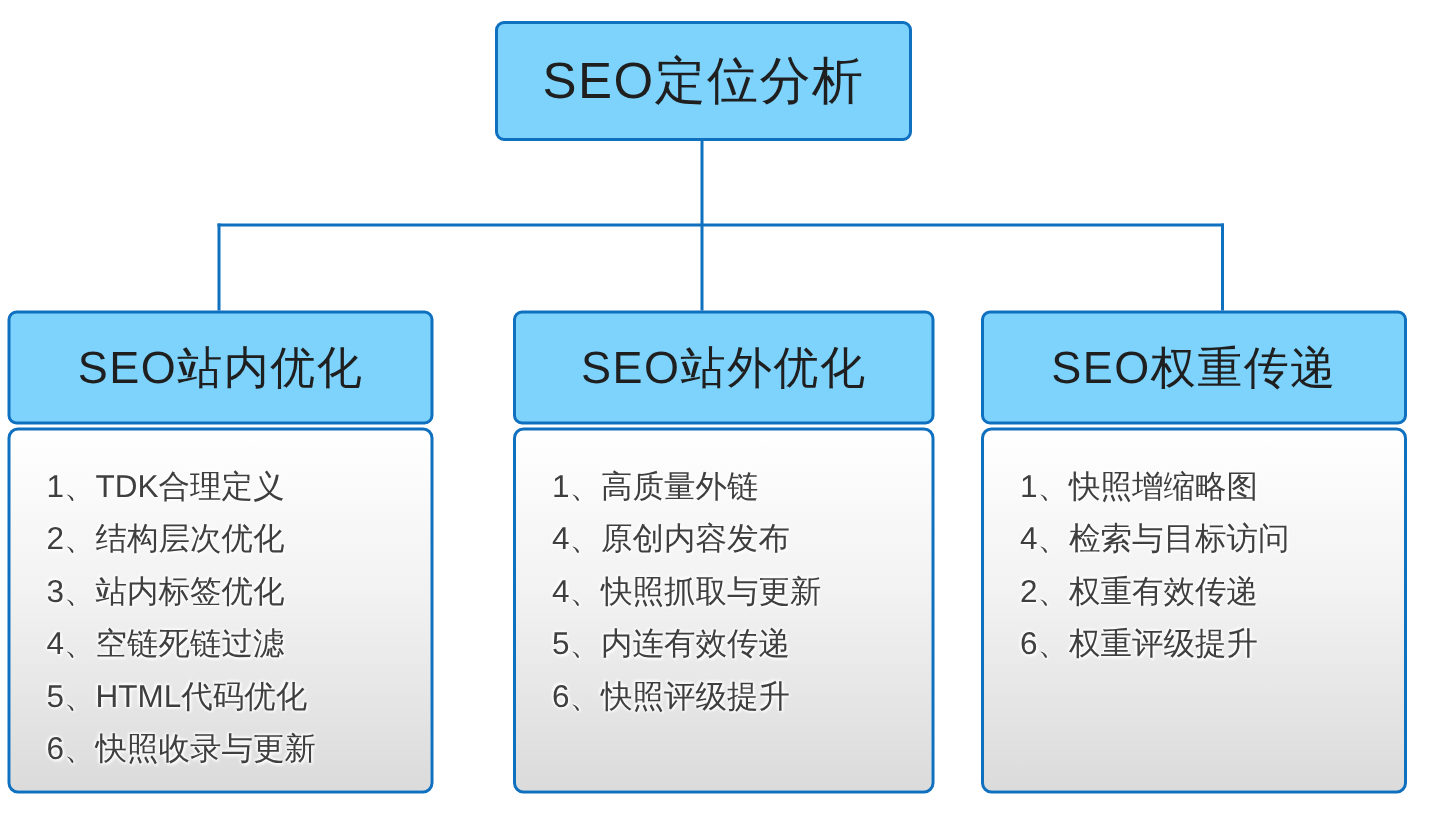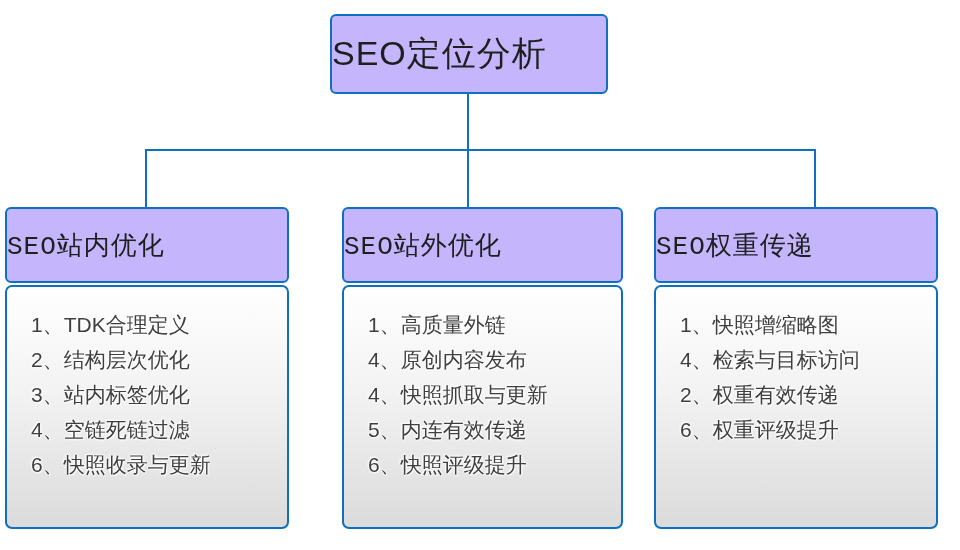--- a/index.html
+++ b/index.html
@@ -5,33 +5,33 @@
   html,body{margin:0;padding:0;background:#ffffff;}
   .canvas{
     position:relative;
     width:960px;height:550px;
     background:#ffffff;
     font-family:"Liberation Sans","DejaVu Sans",sans-serif;
     overflow:hidden;
   }
   .node-box{
     position:absolute;
-    background:#c4b5fd;
+    background:#7dd3fc;
     border:2px solid #0F70C0;
     border-radius:6px;
-    display:flex;align-items:center;
+    display:flex;align-items:center;justify-content:center;
     box-sizing:border-box;
   }
   .root-box{
     left:330px;top:14px;width:278px;height:80px;
     font-size:34px;color:#1f1f1f;letter-spacing:1px;
   }
   .branch-header{
     top:207px;height:76px;
-    font-size:26px;color:#1f1f1f;letter-spacing:1px;font-family:Liberation Mono, monospace;
+    font-size:30px;color:#1f1f1f;letter-spacing:1px;
   }
   .branch-list{
     position:absolute;
     top:285px;height:244px;
     background:linear-gradient(to bottom,#ffffff 0%,#f2f2f2 45%,#dbdbdb 100%);
     border:2px solid #0F70C0;
     border-radius:7px;
     box-sizing:border-box;
     padding:20px 0 0 24px;
   }
@@ -69,20 +69,21 @@
   <div class="connector conn-v-right"></div>
 
   <div class="node-box branch-header col-0">
     <span>SEO站内优化</span>
   </div>
   <div class="branch-list col-0">
     <div class="item">1、TDK合理定义</div>
     <div class="item">2、结构层次优化</div>
     <div class="item">3、站内标签优化</div>
     <div class="item">4、空链死链过滤</div>
+    <div class="item">5、HTML代码优化</div>
     <div class="item">6、快照收录与更新</div>
   </div>
 
   <div class="node-box branch-header col-1">
     <span>SEO站外优化</span>
   </div>
   <div class="branch-list col-1">
     <div class="item">1、高质量外链</div>
     <div class="item">4、原创内容发布</div>
     <div class="item">4、快照抓取与更新</div>

